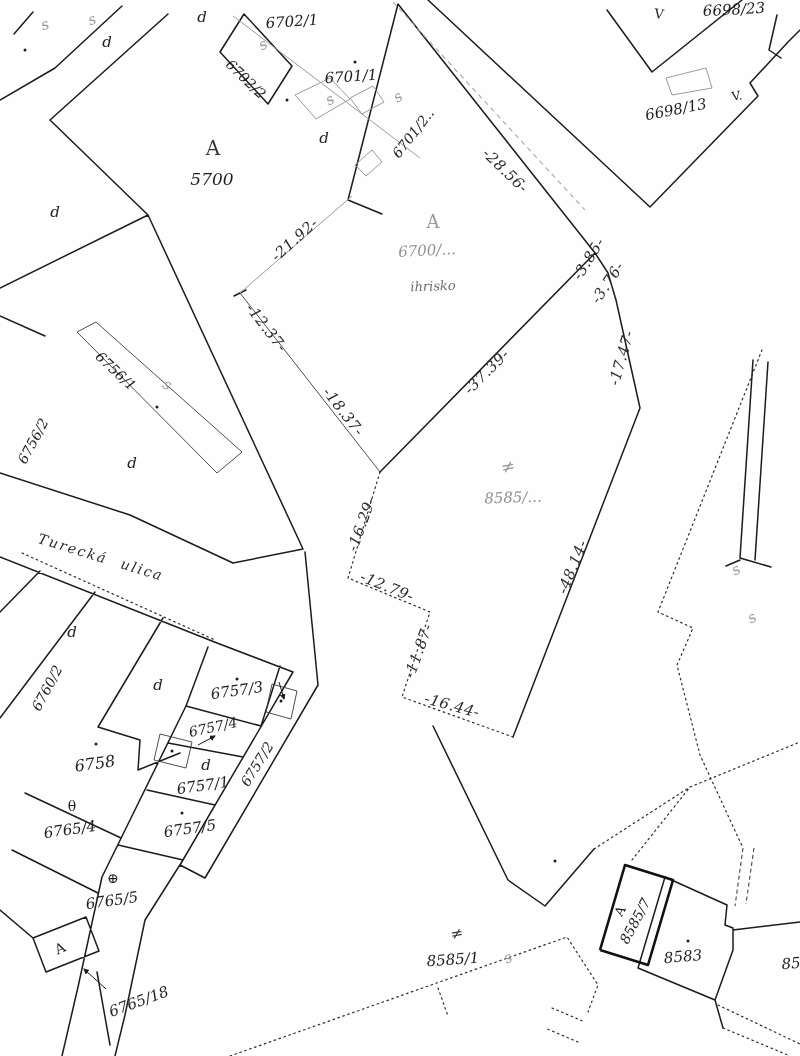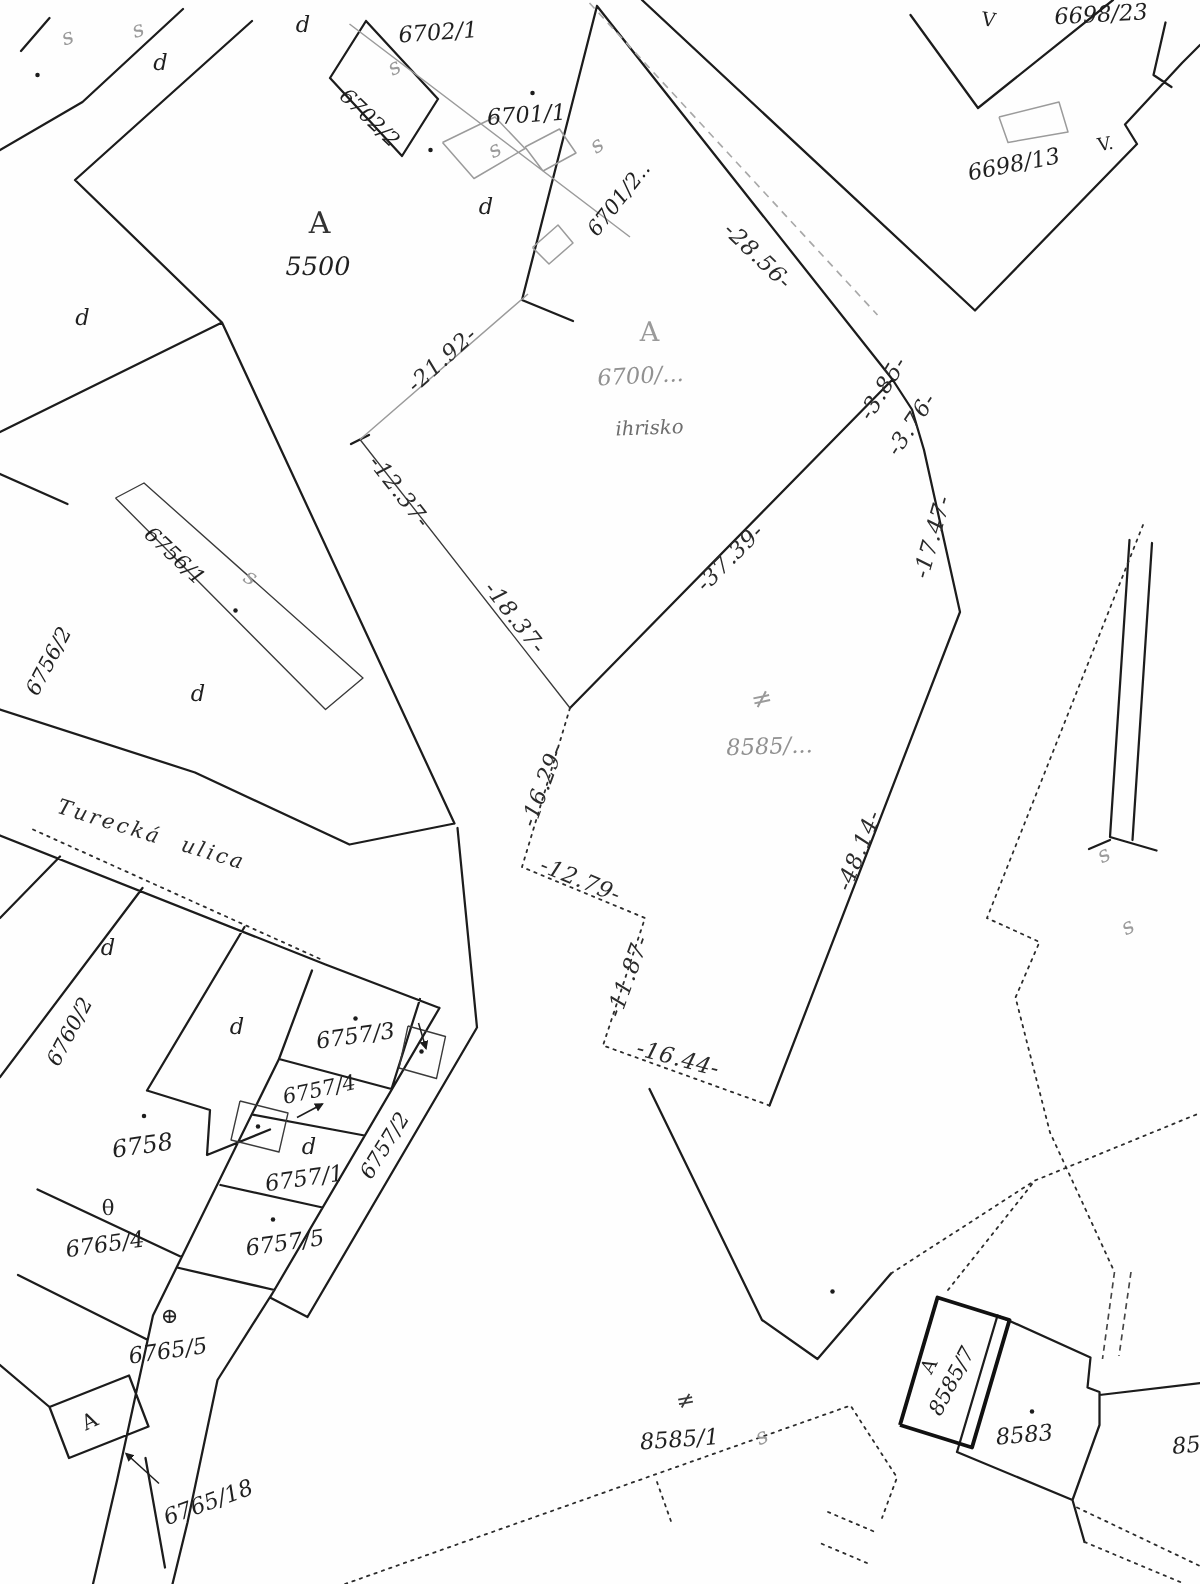--- a/index.html
+++ b/index.html
@@ -89,21 +89,21 @@
       <path d="M279 682L284 699" marker-end="url(#ah)"></path>
       <path d="M106 989L84 969" marker-end="url(#ah)"></path>
     </g>
   </svg>
 
   <div id="labels">
       <div class="lbl " style="left: 292px; top: 22px; font-size: 15px; transform: translate(-50%, -50%) rotate(-4deg);">6702/1</div>
       <div class="lbl " style="left: 246px; top: 79px; font-size: 14px; transform: translate(-50%, -50%) rotate(44deg);">6702/2</div>
       <div class="lbl " style="left: 351px; top: 77px; font-size: 15px; transform: translate(-50%, -50%) rotate(-4deg);">6701/1</div>
       <div class="lbl " style="left: 413px; top: 133px; font-size: 14px; transform: translate(-50%, -50%) rotate(-52deg);">6701/2..</div>
-      <div class="lbl " style="left: 212px; top: 179px; font-size: 17px; transform: translate(-50%, -50%) rotate(0deg);">5500</div>
+      <div class="lbl " style="left: 212px; top: 179px; font-size: 17px; transform: translate(-50%, -50%) rotate(0deg);">5700</div>
       <div class="lbl " style="left: 734px; top: 10px; font-size: 15px; transform: translate(-50%, -50%) rotate(-3deg);">6698/23</div>
       <div class="lbl " style="left: 676px; top: 110px; font-size: 15px; transform: translate(-50%, -50%) rotate(-11deg);">6698/13</div>
       <div class="lbl " style="left: 427px; top: 251px; font-size: 15px; color: rgb(145, 145, 145); transform: translate(-50%, -50%) rotate(-3deg);">6700/...</div>
       <div class="lbl " style="left: 433px; top: 286px; font-size: 13px; color: rgb(110, 110, 110); transform: translate(-50%, -50%) rotate(-2deg);">ihrisko</div>
       <div class="lbl " style="left: 513px; top: 498px; font-size: 15px; color: rgb(145, 145, 145); transform: translate(-50%, -50%) rotate(-2deg);">8585/...</div>
       <div class="lbl " style="left: 116px; top: 371px; font-size: 14px; transform: translate(-50%, -50%) rotate(43deg);">6756/1</div>
       <div class="lbl " style="left: 33px; top: 441px; font-size: 14px; transform: translate(-50%, -50%) rotate(-62deg);">6756/2</div>
       <div class="lbl " style="left: 47px; top: 688px; font-size: 14px; transform: translate(-50%, -50%) rotate(-62deg);">6760/2</div>
       <div class="lbl " style="left: 237px; top: 691px; font-size: 15px; transform: translate(-50%, -50%) rotate(-8deg);">6757/3</div>
       <div class="lbl " style="left: 213px; top: 727px; font-size: 14px; transform: translate(-50%, -50%) rotate(-12deg);">6757/4</div>

